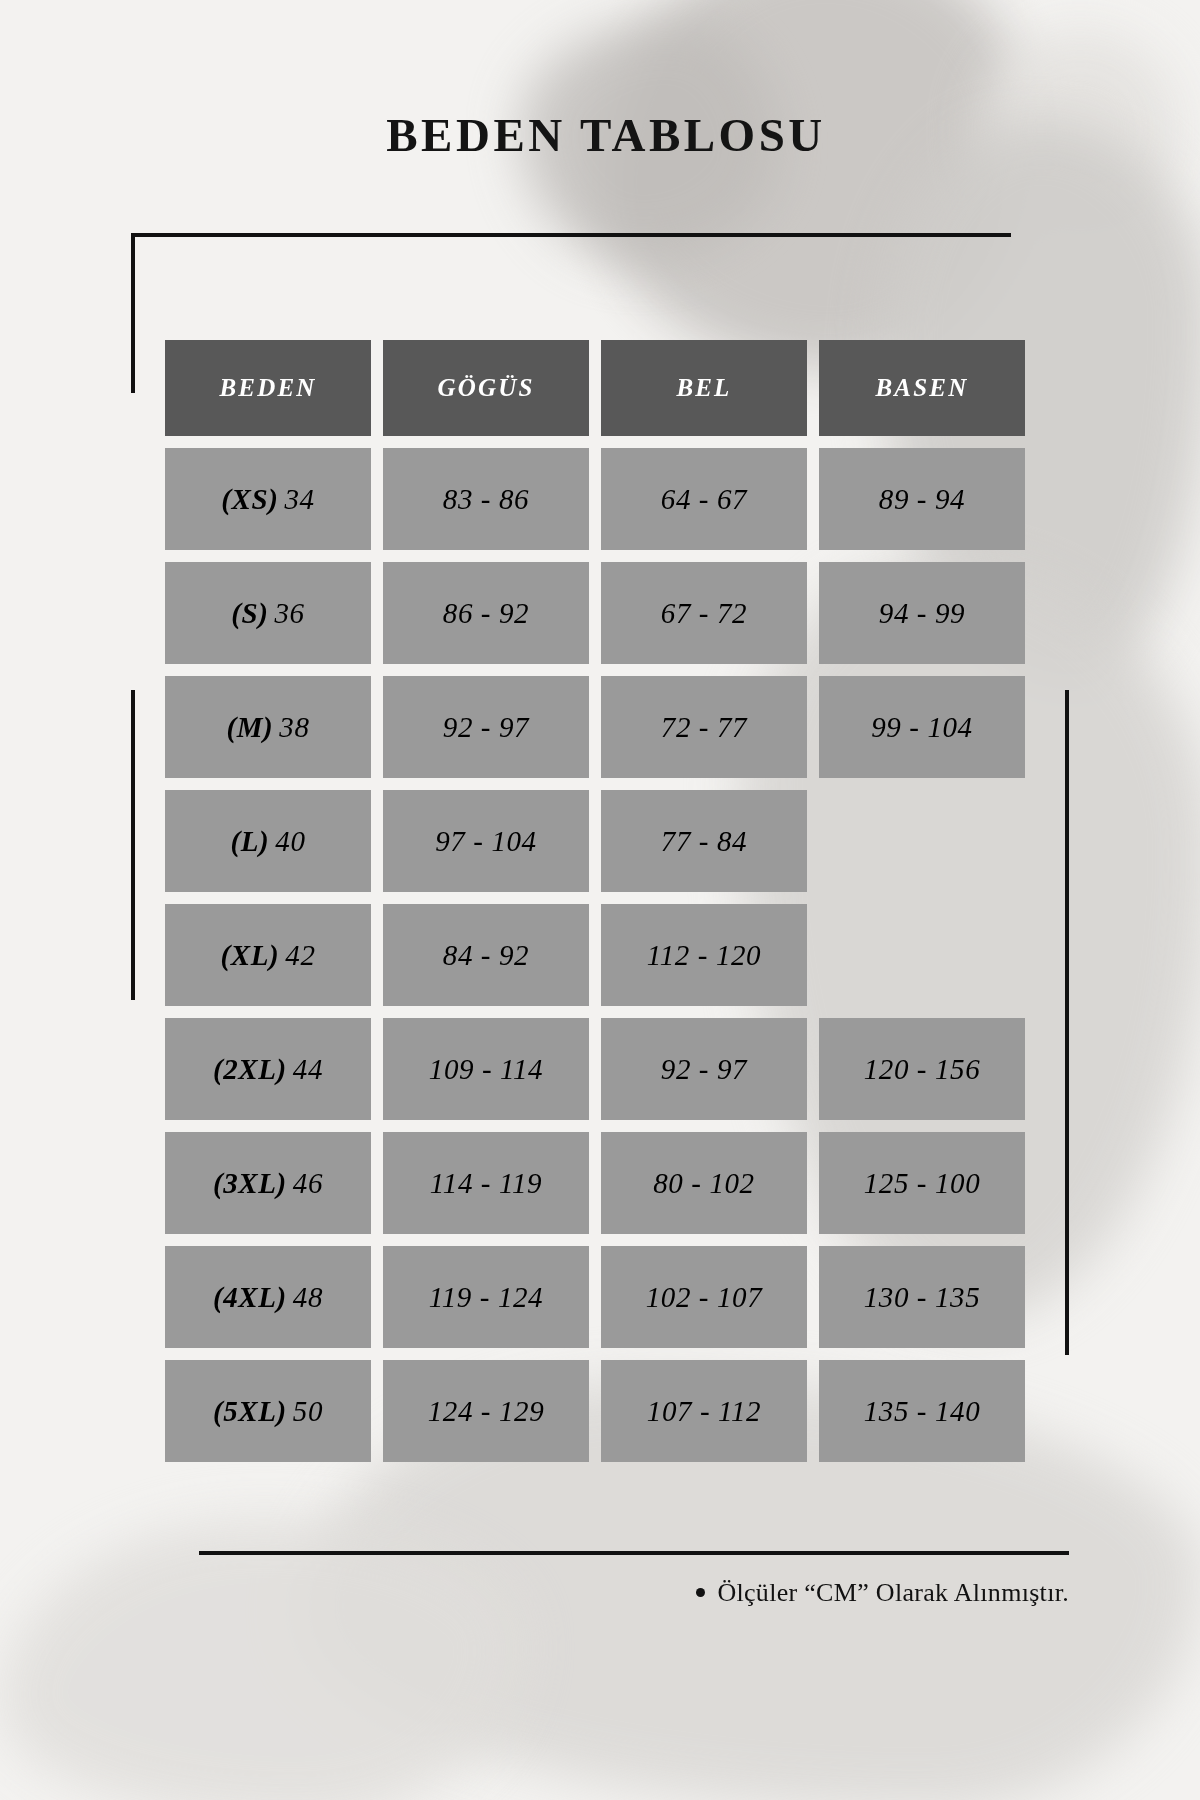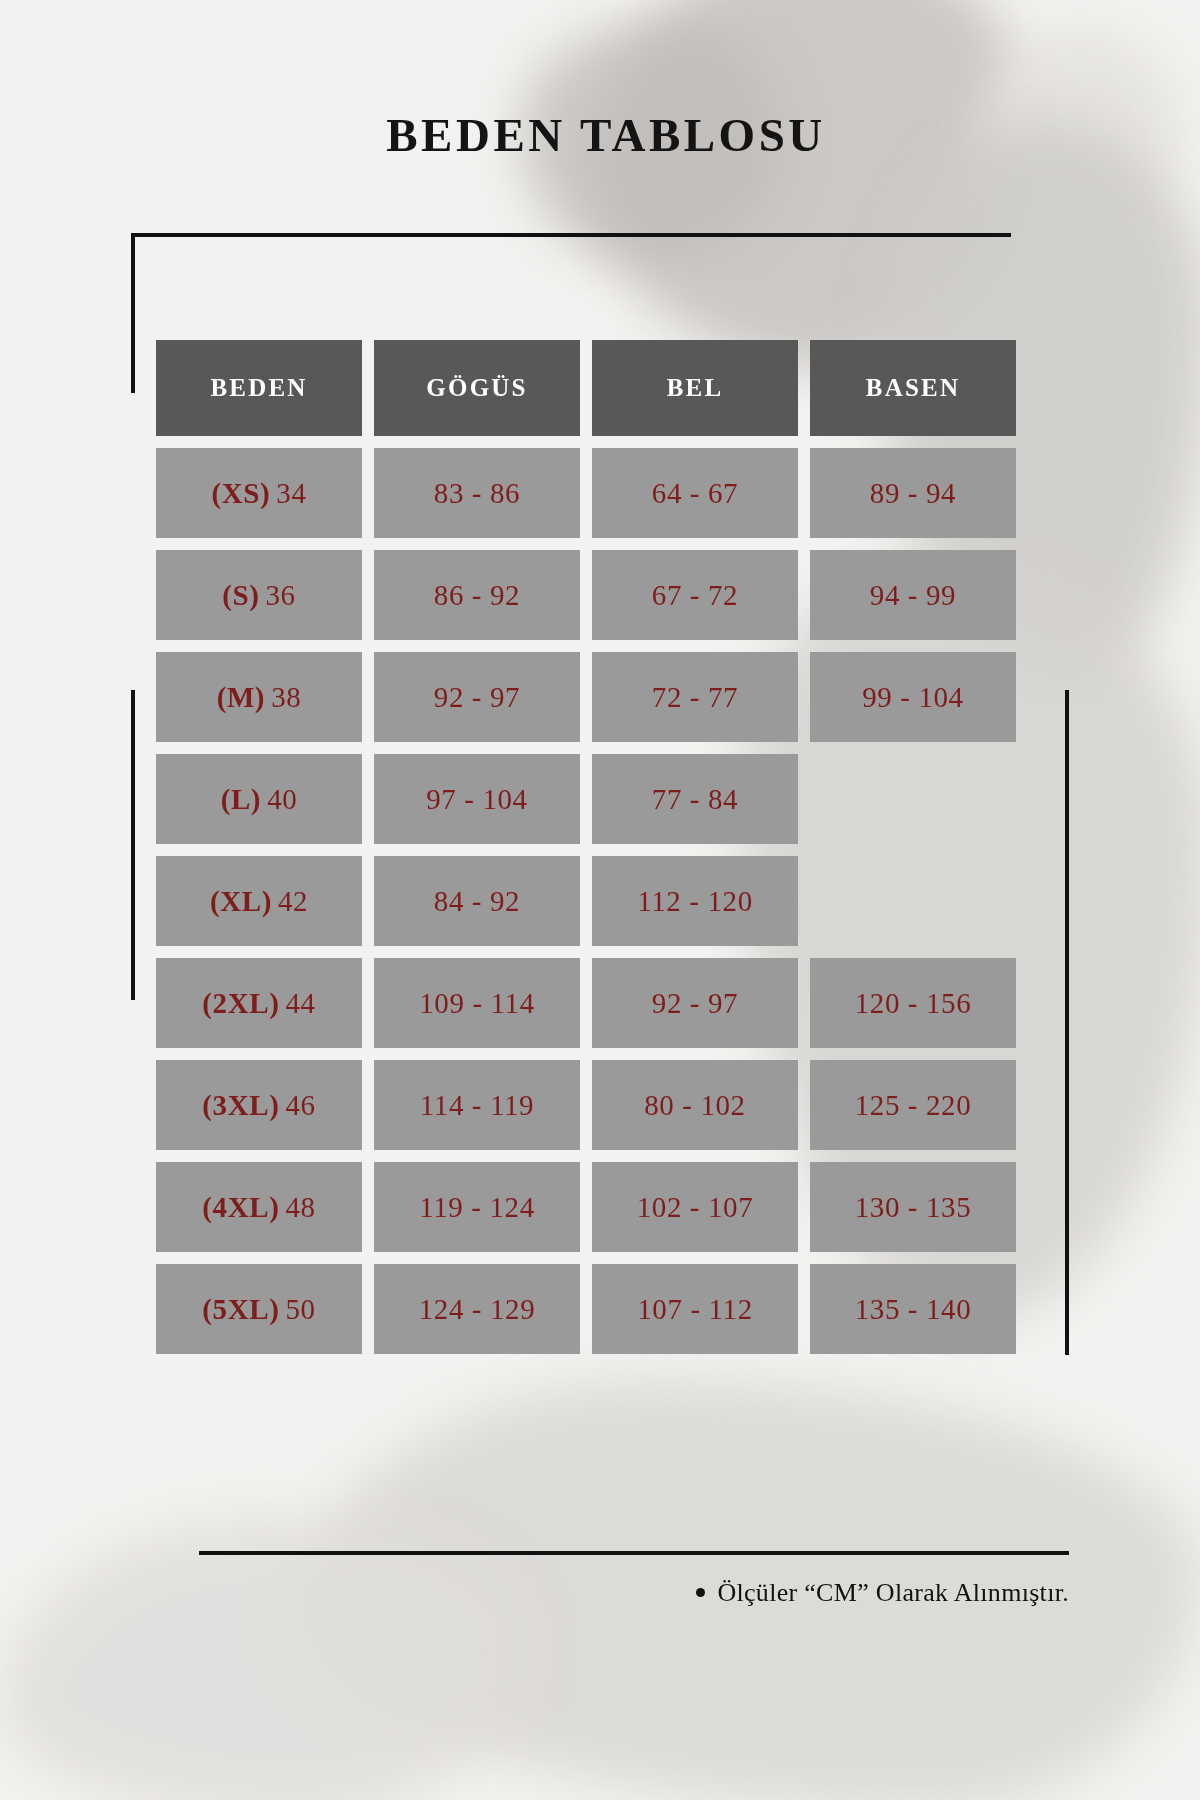--- a/index.html
+++ b/index.html
@@ -100,37 +100,38 @@
   }
   .line-top      { left: 131px; top: 233px;  width: 880px; height: 4px; }
   .line-left     { left: 131px; top: 233px;  width: 4px;   height: 160px; }
   .line-left-low { left: 131px; top: 690px;  width: 4px;   height: 310px; }
   .line-right    { left: 1065px; top: 690px; width: 4px;   height: 665px; }
   .line-bottom   { left: 199px; top: 1551px; width: 870px; height: 4px; }
 
   
   .table {
     position: absolute;
-    left: 156px;
+    left: 165px;
     top: 340px;
     width: 873px;
+    font-style: italic;
   }
   .row {
     display: flex;
     gap: 12px;
     margin-bottom: 12px;
   }
   .cell {
     flex: 0 0 206px;
-    height: 90px;
+    height: 102px;
     display: flex;
     align-items: center;
     justify-content: center;
     background: #9a9a9a;
-    color: #7f1d1d;
+    color: #000000;
     font-family: "Liberation Serif", serif;
     font-size: 29px;
     letter-spacing: .6px;
   }
   .row-head .cell {
     background: #585858;
     color: #ffffff;
     height: 96px;
     font-weight: bold;
     font-size: 25px;
@@ -249,21 +250,21 @@
       <div class="cell">120 - 156</div>
     </div>
 
     <div class="row">
       <div class="cell">
           <span class="sz-tag">(3XL)</span>
           <span>46</span>
         </div>
       <div class="cell">114 - 119</div>
       <div class="cell">80 - 102</div>
-      <div class="cell">125 - 220</div>
+      <div class="cell">125 - 100</div>
     </div>
 
     <div class="row">
       <div class="cell">
           <span class="sz-tag">(4XL)</span>
           <span>48</span>
         </div>
       <div class="cell">119 - 124</div>
       <div class="cell">102 - 107</div>
       <div class="cell">130 - 135</div>

